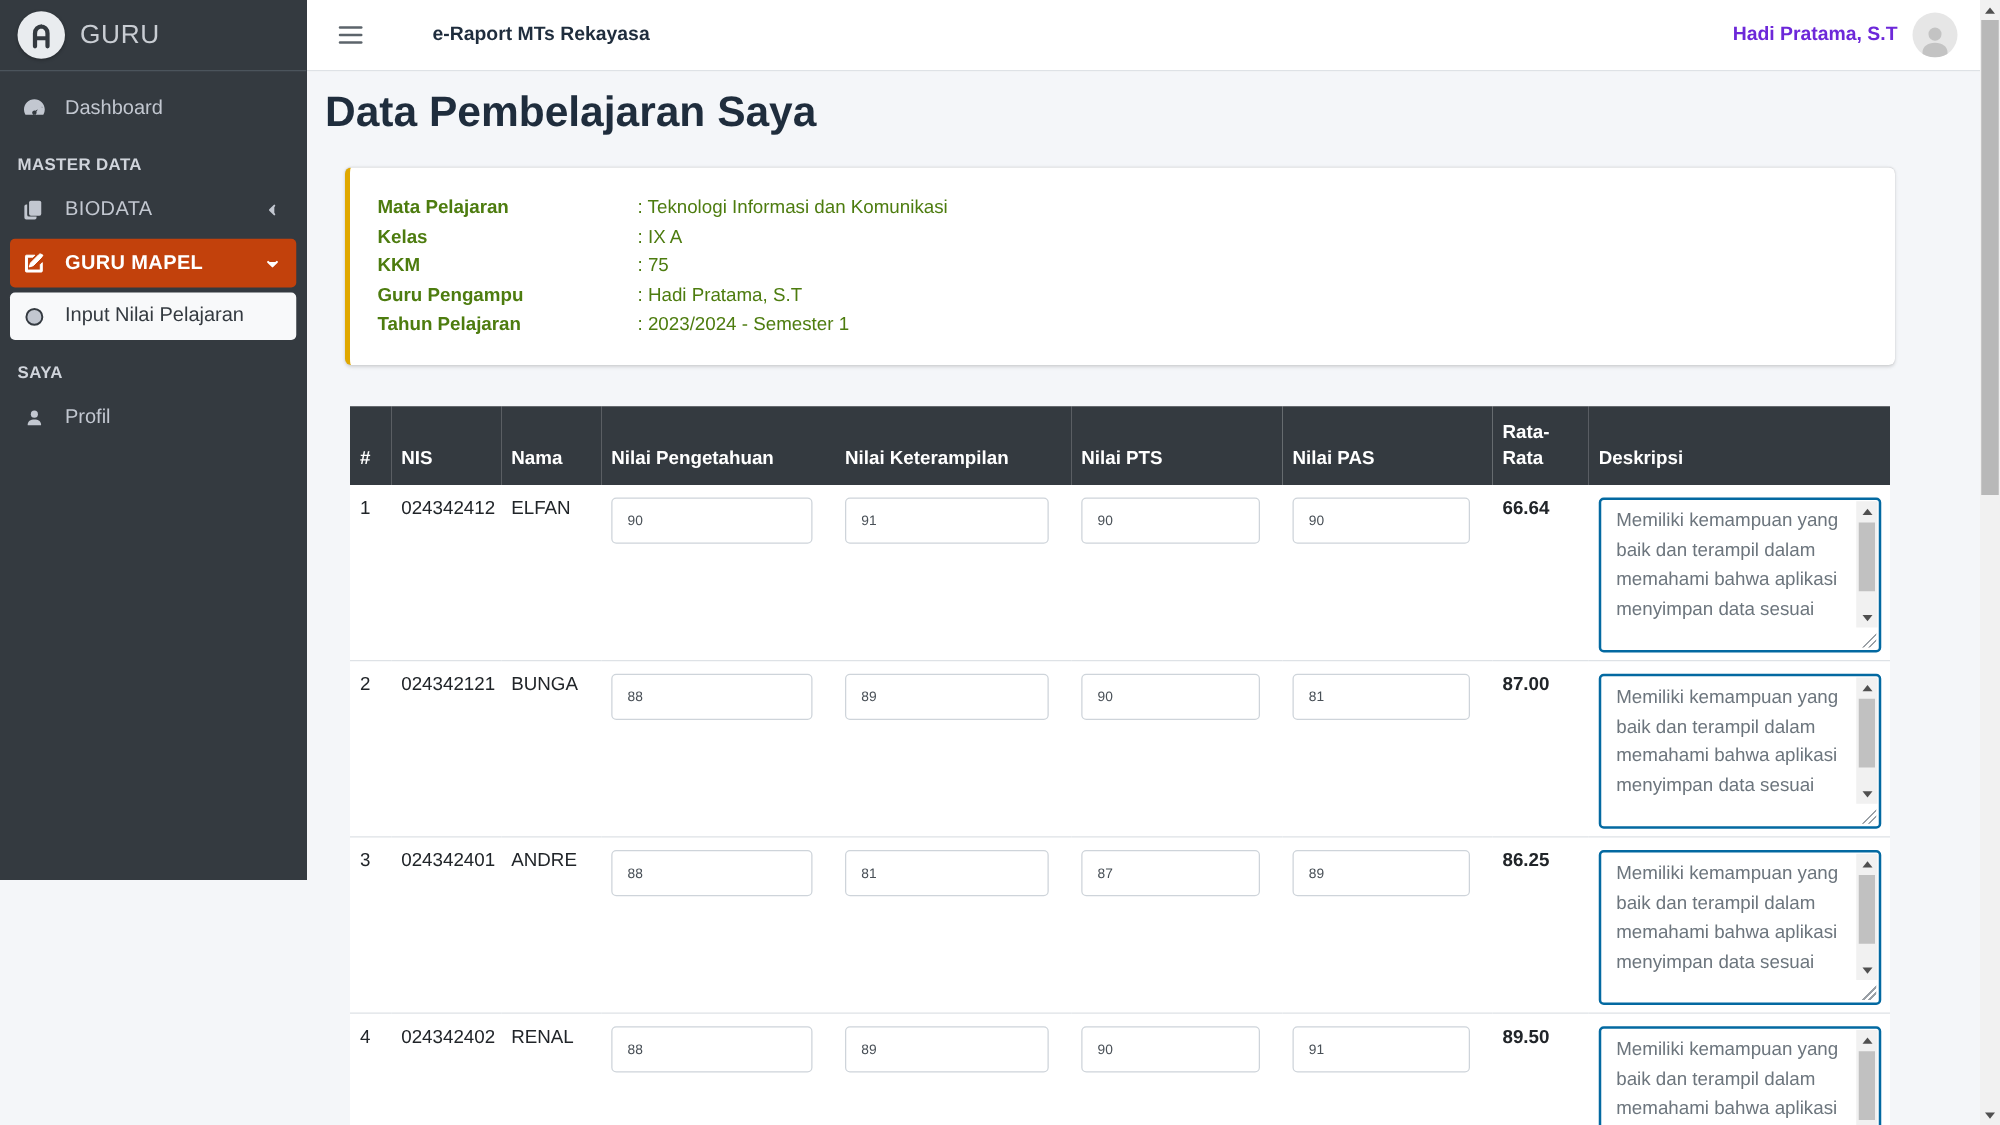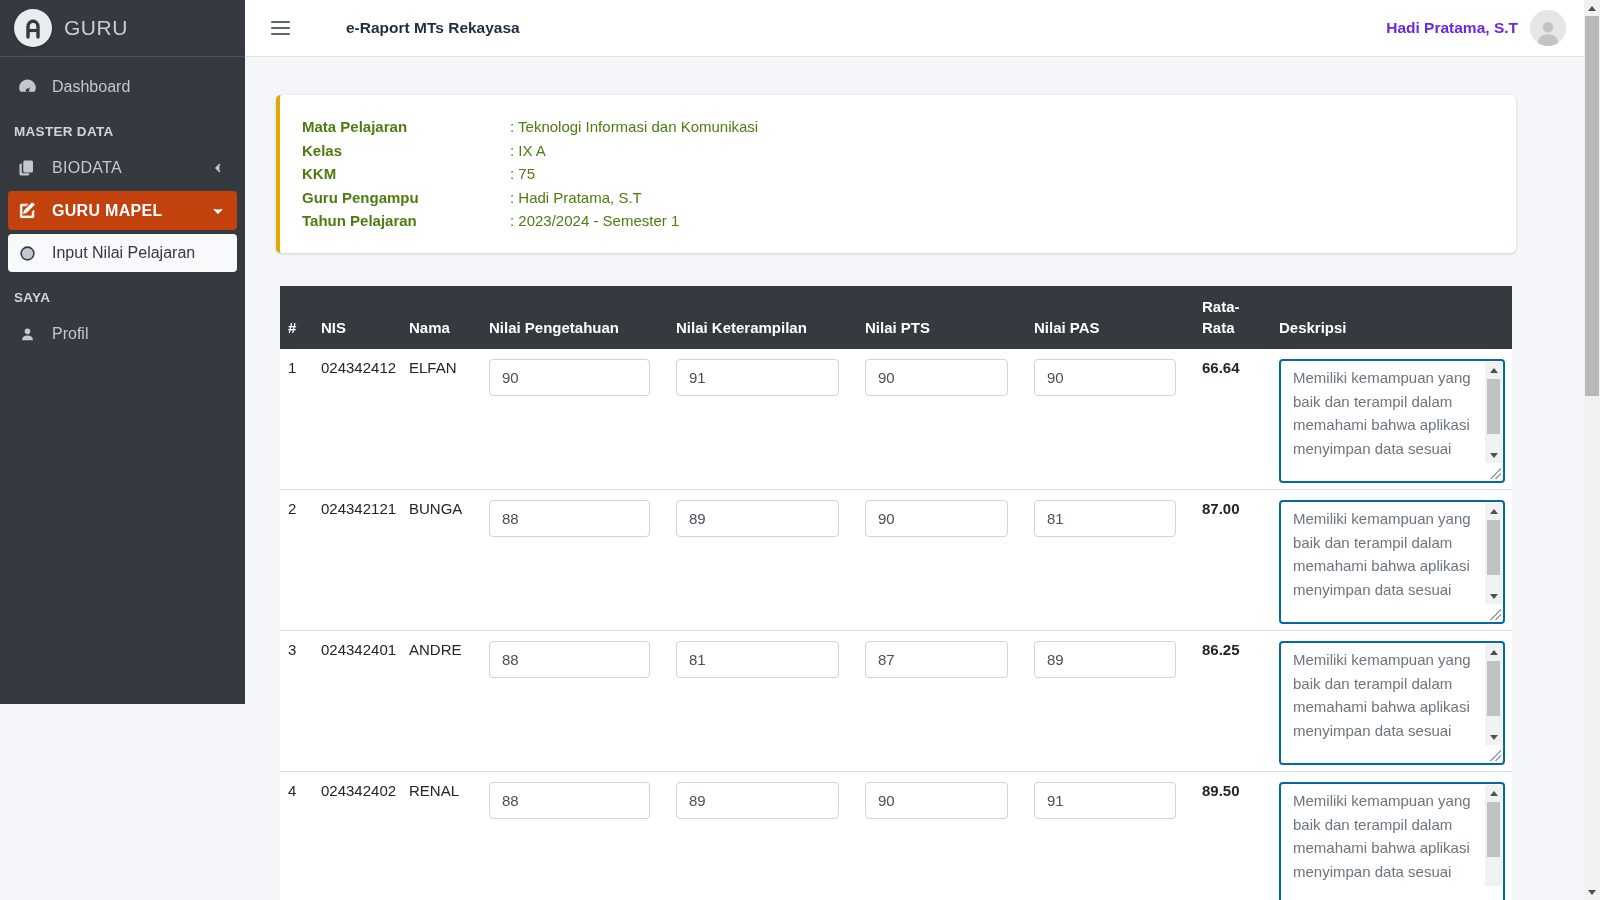--- a/index.html
+++ b/index.html
@@ -54,21 +54,21 @@
   
   .table-wrap { margin:33px 0 0 20px; width:1232px; background:#fff; }
   table { border-collapse:collapse; table-layout:fixed; width:1232px; font-size:15px; }
   thead th { background:#343a40; color:#fff; font-weight:700; text-align:left;
     vertical-align:bottom; padding:10px 8px; line-height:1.45; }
   tbody td { vertical-align:top; padding:10px 8px 6px; border-top:1px solid #dee2e6;
     color:#212529; background:#fff; }
   tbody tr:first-child td { border-top:none; }
   td.c-rata { font-weight:700; }
   .score { width:calc(100% - 10px); height:37px; border:1px solid #ced4da; border-radius:4px;
-    padding:0 12px; font-size:15px; color:#495057; background:#fff; outline:none;
+    padding:0 12px; font-size:11px; color:#495057; background:#fff; outline:none;
     font-family:"Liberation Sans","DejaVu Sans",sans-serif; }
 
   
   .ta { position:relative; width:226px; height:124px; background:#fff;
     border:2px solid #0369a1; border-radius:4px; cursor:text; }
   .ta-text { position:absolute; top:5px; left:12px; right:26px; bottom:4px;
     color:#6c757d; font-size:15px; line-height:23.5px; overflow:hidden; }
   .ta-rail { position:absolute; top:1px; right:1px; width:17px; height:calc(100% - 19px);
     background:#f1f1f1; }
   .sb-btn { position:absolute; left:0; width:17px; height:16px;
@@ -182,20 +182,21 @@
       <div class="avatar">
         <svg width="30" height="30" viewBox="0 0 24 24">
           <circle cx="12" cy="9" r="4.2" fill="#c3c3c3"></circle>
           <path d="M12 14.5c-4.6 0-8 2.6-8 6v3.5h16V20.5c0-3.4-3.4-6-8-6z" fill="#c3c3c3"></path>
         </svg>
       </div>
     </div>
   </header>
 
   <div class="content">
+    <h1 class="page-title">Data Pembelajaran Saya</h1>
 
     <div class="info-card">
 
         <div class="info-row">
           <span class="info-label">Mata Pelajaran</span>
           <span class="info-value">: Teknologi Informasi dan Komunikasi</span>
         </div>
 
         <div class="info-row">
           <span class="info-label">Kelas</span>

